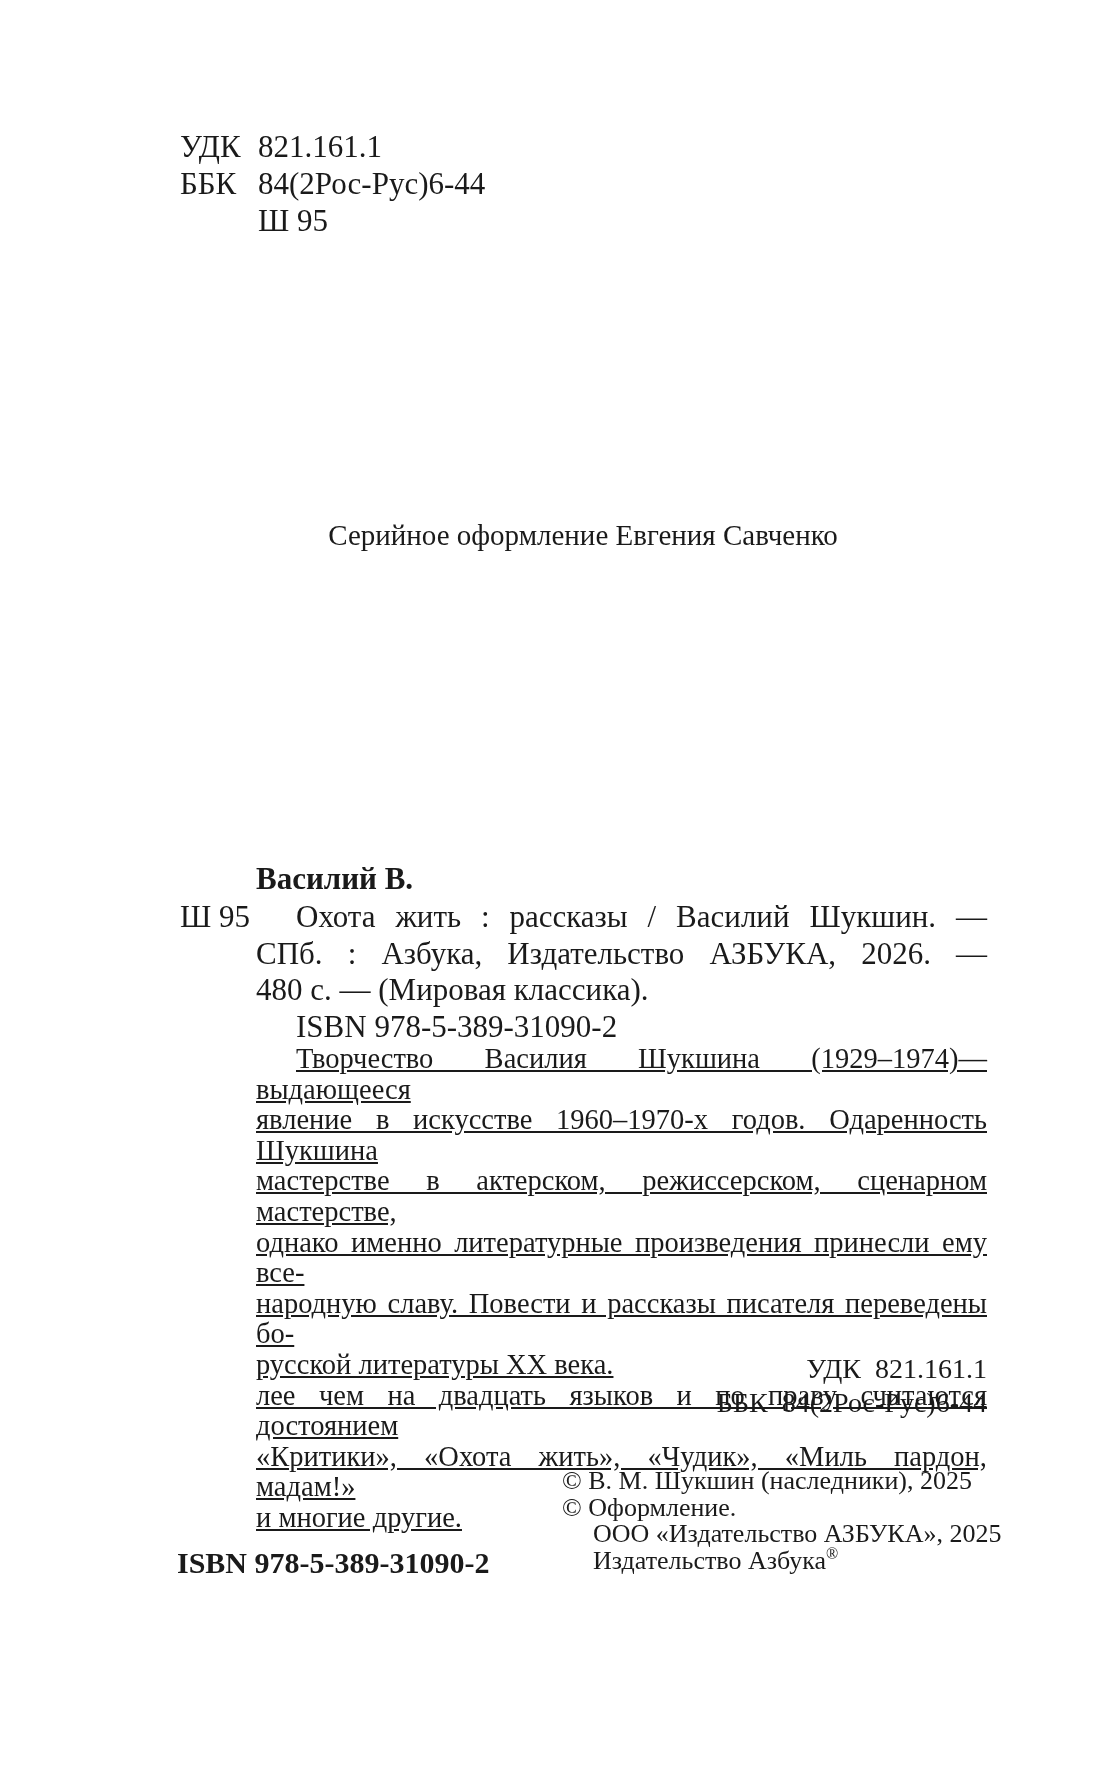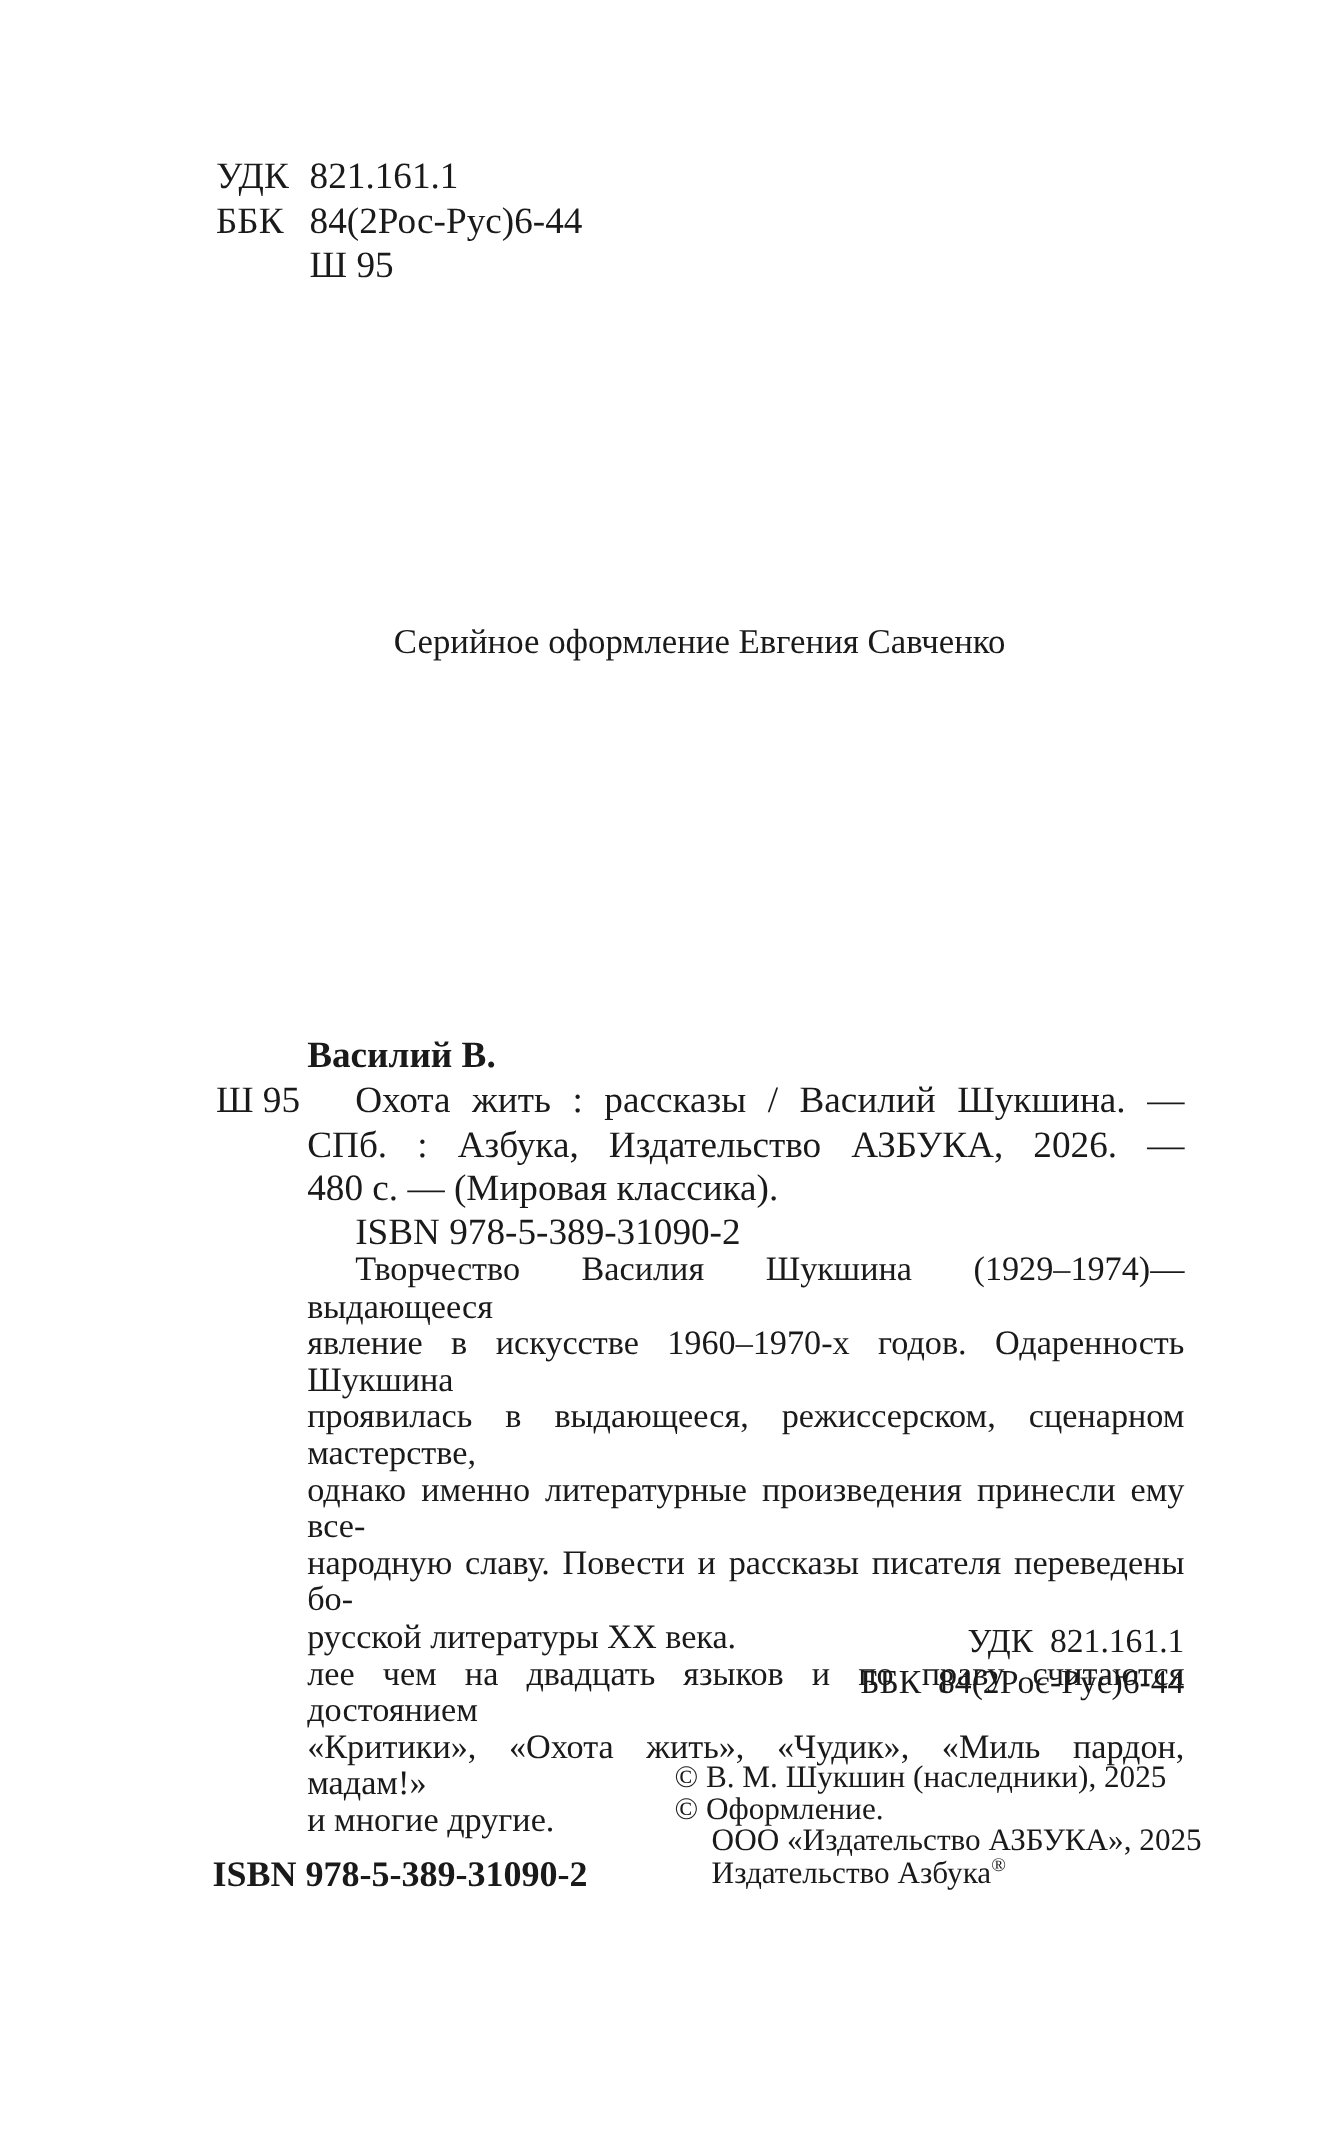--- a/index.html
+++ b/index.html
@@ -20,21 +20,21 @@
 
   
   .serial { left:160px; top:518px; width:846px; text-align:center; font-size:29px; line-height:34px; }
 
   
   .bib-author { left:256px; top:860px; font-size:31px; line-height:37px; font-weight:bold; }
   .bib-code { left:180px; top:899px; font-size:31px; line-height:36.5px; }
   .bib-block { left:256px; top:899px; width:731px; font-size:31px; line-height:36.5px; }
 
   
-  .annotation { left:256px; top:1044px; width:731px; font-size:28.5px; line-height:30.6px; }
+  .annotation { left:256px; top:1044px; width:731px; font-size:28.5px; line-height:30.6px;text-decoration:underline; }
 
   .line { min-height:1em; }
   .just { text-align:justify; text-align-last:justify; }
   .ind  { text-indent:40px; }
 
   
   .codes-right { left:256px; top:1352px; width:731px; text-align:right; font-weight:normal; font-size:28px; line-height:34px; }
   .codes-right .val { margin-left:14px; }
 
   
@@ -59,31 +59,31 @@
     <span class="lbl"></span>
     <span>Ш 95</span>
   </div>
 </div>
 
 <div class="abs serial">Серийное оформление Евгения Савченко</div>
 
 <div class="abs bib-author">Василий В.</div>
 <div class="abs bib-code">Ш 95</div>
 <div class="abs bib-block">
-    <div class="line just ind">Охота жить : рассказы / Василий Шукшина. —</div>
+    <div class="line just ind">Охота жить : рассказы / Василий Шукшин. —</div>
     <div class="line just">СПб. : Азбука, Издательство АЗБУКА, 2026. —</div>
     <div class="line">480 с. — (Мировая классика).</div>
     <div class="line ind">ISBN 978-5-389-31090-2</div>
   </div>
 
 <div class="abs annotation">
   <div>
       <div class="line just ind">Творчество Василия Шукшина (1929–1974)— выдающееся</div>
       <div class="line just">явление в искусстве 1960–1970-х годов. Одаренность Шукшина</div>
-      <div class="line just">проявилась в выдающееся, режиссерском, сценарном мастерстве,</div>
+      <div class="line just">мастерстве в актерском, режиссерском, сценарном мастерстве,</div>
       <div class="line just">однако именно литературные произведения принесли ему все-</div>
       <div class="line just">народную славу. Повести и рассказы писателя переведены бо-</div>
       <div class="line">русской литературы XX века.</div>
       <div class="line just">лее чем на двадцать языков и по праву считаются достоянием</div>
     </div>
   <div>
       <div class="line just">«Критики», «Охота жить», «Чудик», «Миль пардон, мадам!»</div>
       <div class="line">и многие другие.</div>
     </div>
 </div>

